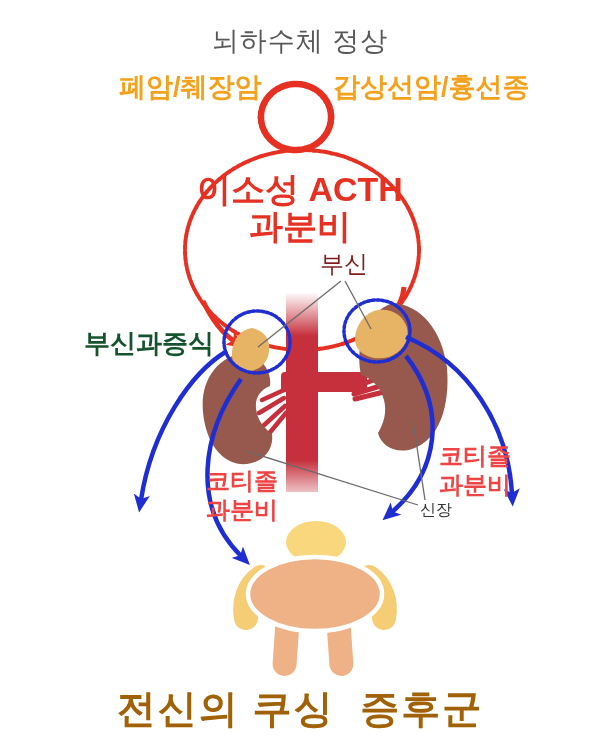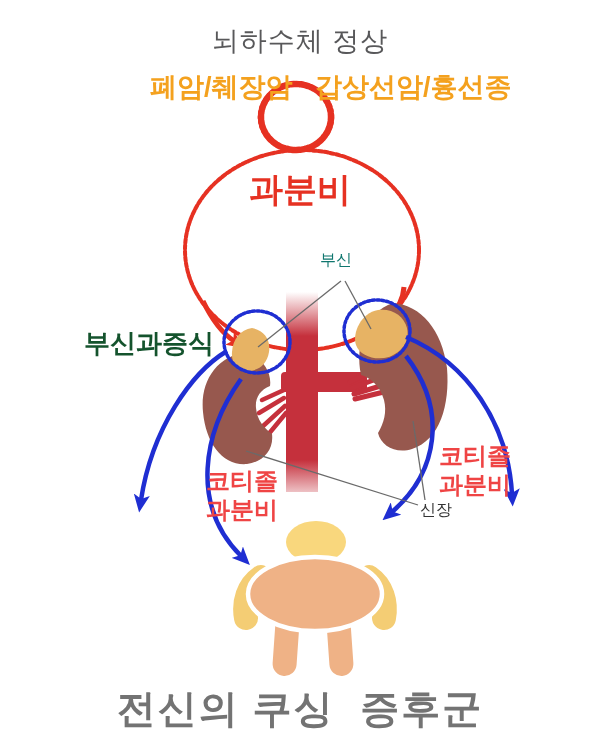--- a/index.html
+++ b/index.html
@@ -5,30 +5,30 @@
   html,body{margin:0;padding:0;background:#ffffff;}
   .stage{
     position:relative;width:600px;height:749px;background:#ffffff;overflow:hidden;
     font-family:"Liberation Sans", sans-serif;
   }
   .stage svg{position:absolute;left:0;top:0;}
   .lbl{position:absolute;white-space:nowrap;line-height:1.1;}
   .t-center{left:0;right:0;text-align:center;}
   .pituitary-title{top:27px;font-size:27px;font-weight:500;color:#58585a;letter-spacing:1px;}
   .cancer{top:73px;font-size:27px;font-weight:700;color:#f4a11e;}
-  .cancer-left{left:119px;margin-left:31px;}
-  .cancer-right{left:315px;}
+  .cancer-left{left:119px;}
+  .cancer-right{left:333px;}
   .acth{top:171px;font-size:34px;font-weight:700;color:#e63122;line-height:37px;}
-  .adrenal-lbl{left:320px;top:251px;font-size:16px;font-weight:500;color:#0f766e;}
+  .adrenal-lbl{left:320px;top:251px;font-size:24px;font-weight:500;color:#7f1d1d;}
   .hyperplasia{left:84px;top:329px;font-size:26px;font-weight:700;color:#14532d;}
   .cortisol{font-size:24px;font-weight:700;color:#ef4444;line-height:29px;}
   .cortisol-left{left:206px;top:466px;}
   .cortisol-right{left:439px;top:441px;}
   .kidney-lbl{left:420px;top:501px;font-size:16px;font-weight:500;color:#333333;}
-  .bottom-caption{top:688px;font-size:39px;font-weight:600;color:#737373;white-space:pre;letter-spacing:2px;}
+  .bottom-caption{top:688px;font-size:39px;font-weight:600;color:#a16207;white-space:pre;letter-spacing:2px;}
 </style>
 </head>
 <body>
 
 <div class="stage">
 
   <svg width="600" height="749" viewBox="0 0 600 749">
     <defs>
       <linearGradient id="aortaGrad" x1="0" y1="0" x2="0" y2="1">
         <stop offset="0" stop-color="#c5303c" stop-opacity="0"></stop>
@@ -128,20 +128,21 @@
       <ellipse cx="315" cy="594" rx="67" ry="37" fill="#efb286" stroke="#ffffff" stroke-width="4.5"></ellipse>
     </g>
   </svg>
 
   <div class="lbl t-center pituitary-title">뇌하수체 정상</div>
 
   <div class="lbl cancer cancer-left">폐암/췌장암</div>
   <div class="lbl cancer cancer-right">갑상선암/흉선종</div>
 
   <div class="lbl t-center acth">
+    <div>이소성 ACTH</div>
     <div>과분비</div>
   </div>
 
   <div class="lbl adrenal-lbl">부신</div>
 
   <div class="lbl hyperplasia">부신과증식</div>
 
   <div class="lbl cortisol cortisol-left">
     <div>코티졸</div>
     <div>과분비</div>

